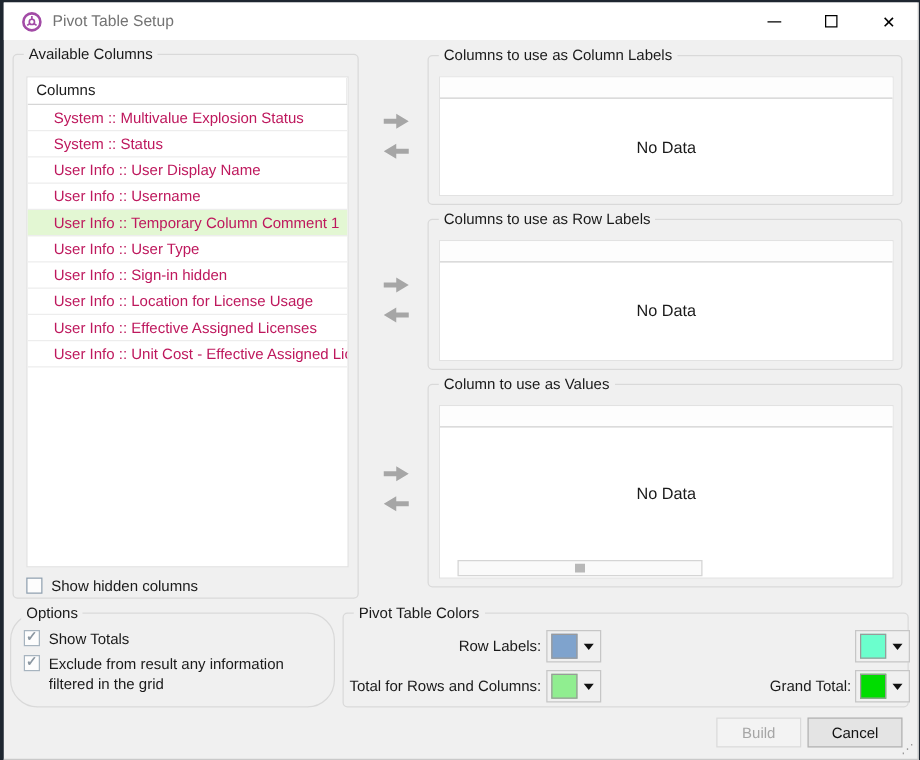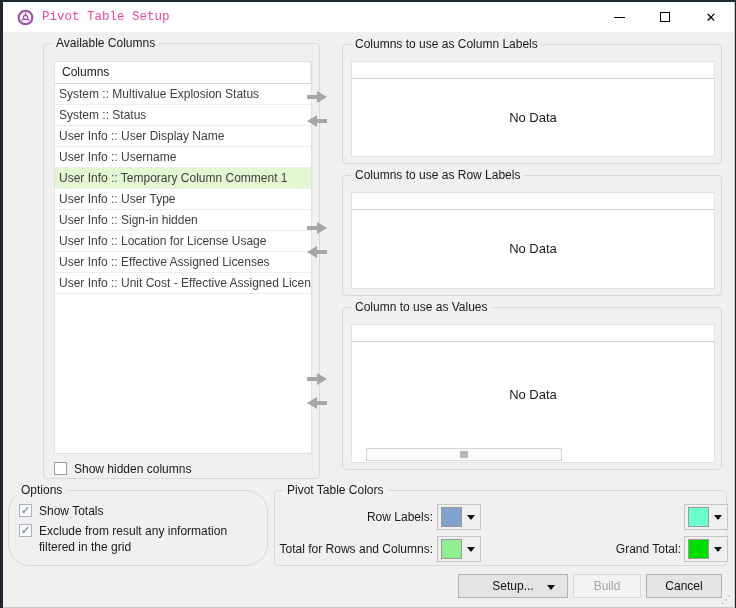--- a/index.html
+++ b/index.html
@@ -10,33 +10,33 @@
     -webkit-font-smoothing:antialiased;
   }
   #dialog{
     position:absolute;left:3px;top:2px;width:732px;height:606px;
     background:#f0f0f0;border-right:1px solid #c9c9c9;border-bottom:1px solid #c9c9c9;
     box-sizing:border-box;
   }
   
   .titlebar{position:absolute;left:0;top:0;right:0;height:30px;background:#ffffff;display:flex;align-items:center;}
   .appicon{width:17px;height:17px;margin-left:14px;flex:0 0 auto;}
-  .title{margin-left:8px;font-size:12.5px;color:#ec4899;font-family:Liberation Mono, monospace;}
+  .title{margin-left:8px;font-size:12.5px;color:#737373;}
   .wincontrols{margin-left:auto;display:flex;height:30px;}
   .wbtn{width:46px;height:30px;display:flex;align-items:center;justify-content:center;cursor:default;}
   .min-glyph{width:11px;height:1px;background:#000;}
   .max-glyph{width:10px;height:10px;border:1px solid #000;box-sizing:border-box;}
   .close-glyph{font-size:13px;color:#000;line-height:1;}
   
   .groupbox{position:absolute;border:1px solid #d9d9d9;border-radius:4px;box-sizing:border-box;}
   .gb-label{position:absolute;top:-8px;left:8px;background:#f0f0f0;padding:0 4px;font-size:12px;color:#1a1a1a;line-height:15px;white-space:nowrap;}
   
   .listbox{position:absolute;background:#fff;border:1px solid #e0e0e0;box-sizing:border-box;overflow:hidden;}
   .lhead{height:21px;line-height:21px;padding:0 7px;font-size:12px;color:#1a1a1a;background:#fff;border:1px solid #d6d6d6;border-left:none;border-top:none;border-right:none;box-shadow:inset -1px 0 0 #e6e6e6;}
-  .lrow{height:20px;line-height:20px;padding:0 4px;font-size:12px;color:#404040;border-bottom:1px solid #ededed;white-space:nowrap;overflow:hidden;}
+  .lrow{height:20px;line-height:20px;padding:0 21px;font-size:12px;color:#be185d;border-bottom:1px solid #ededed;white-space:nowrap;overflow:hidden;}
   
   .arrowcol{position:absolute;left:300px;width:28px;}
   .arrowbtn{display:block;width:28px;height:17px;background:transparent;border:none;padding:0;cursor:default;}
   
   .panel-list{position:absolute;left:8px;top:16px;background:#fff;border:1px solid #e2e2e2;box-sizing:border-box;}
   .ph-strip{height:16px;background:#fdfdfd;border-bottom:1px solid #cfcfcf;}
   .nodata{position:absolute;left:0;right:0;top:16px;bottom:0;display:flex;align-items:center;justify-content:center;font-size:13px;color:#1a1a1a;}
   .hscroll{position:absolute;left:14px;bottom:1px;width:196px;height:13px;background:#fafafa;border:1px solid #d5d5d5;box-sizing:border-box;}
   .hthumb{position:absolute;left:50%;top:2px;margin-left:-4px;width:8px;height:7px;background:#b8b8b8;}
   
@@ -74,21 +74,21 @@
         </div>
       <div class="wbtn">
           <span class="max-glyph"></span>
         </div>
       <div class="wbtn">
           <span class="close-glyph">✕</span>
         </div>
     </div>
   </div>
 
-  <div class="groupbox" style="left:7px;top:41px;width:277px;height:436px;margin-left:33px;">
+  <div class="groupbox" style="left:7px;top:41px;width:277px;height:436px;">
     <span class="gb-label">Available Columns</span>
     <div class="listbox" style="left:10px;top:17px;width:258px;height:393px;">
       <div class="lhead">Columns</div>
       <div>
           <div class="lrow">System :: Multivalue Explosion Status</div>
           <div class="lrow">System :: Status</div>
           <div class="lrow">User Info :: User Display Name</div>
           <div class="lrow">User Info :: Username</div>
           <div class="lrow" style="background: rgb(227, 247, 211);">User Info :: Temporary Column Comment 1</div>
           <div class="lrow">User Info :: User Type</div>
@@ -200,24 +200,20 @@
       <span class="ddarrow"></span>
     </div>
 
     <span class="clabel" style="left:210px;width:196px;top:45px;">Grand Total:</span>
     <div class="dd" style="left:409px;top:45px;">
       <span class="swatch" style="background: rgb(0, 221, 0);"></span>
       <span class="ddarrow"></span>
     </div>
   </div>
 
-  <div class="btn" style="left:455px;top:572px;width:110px;">
-    <span>Setup...</span>
-    <span class="setup-arrow"></span>
-  </div>
   <div class="btn disabled" style="left:570px;top:572px;width:68px;" aria-disabled="true">
     <span>Build</span>
   </div>
   <div class="btn" style="left:643px;top:572px;width:76px;">
     <span>Cancel</span>
   </div>
 
   <span class="grip">⋰</span>
 </div>
 

